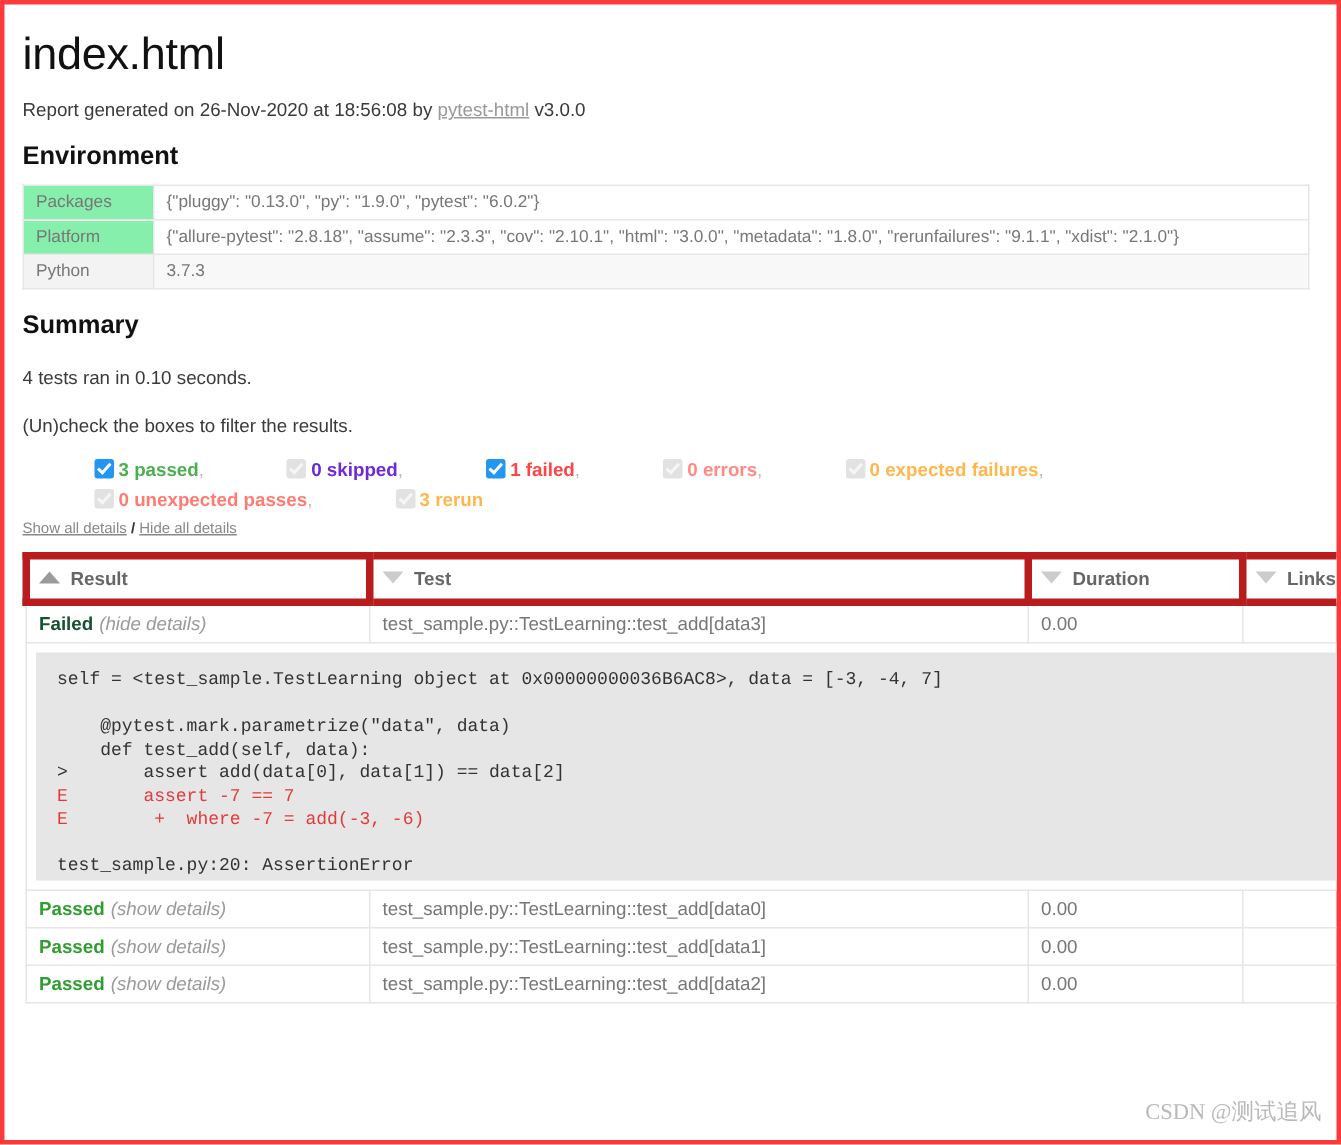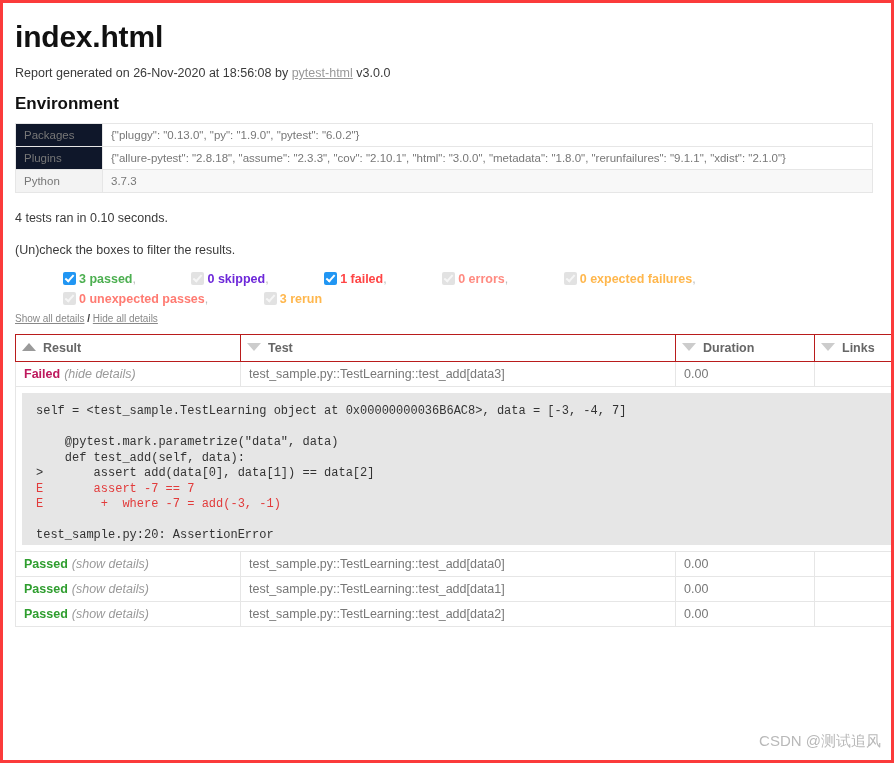--- a/index.html
+++ b/index.html
@@ -27,21 +27,21 @@
   }
   #inner {
     box-sizing: border-box;
     padding: 8px 12px 0 12px;
     height: 100%;
     overflow: hidden;
   }
 
   h1#report-title {
     font-size: 30px;
-    font-weight: bold;
+    font-weight: normal;
     color: #111111;
     margin: 9px 0 12px 0;
     letter-spacing: -0.2px;
   }
   p.generated {
     font-size: 12.5px;
     color: #3a3a3a;
     margin: 0 0 10px 0;
   }
   p.generated a {
@@ -66,21 +66,21 @@
   table.environment td {
     border: 1px solid #e6e6e6;
     padding: 5px 8px;
     vertical-align: middle;
     white-space: nowrap;
     overflow: hidden;
     text-overflow: clip;
   }
   table.environment td.env-key {
     width: 70px;
-    background: #0f172a;
+    background: #86efac;
   }
   table.environment tr.stripe td { background: #f8f8f8; }
   table.environment tr.stripe td.env-key { background: #f3f3f3; }
 
   
   p.summary-line {
     font-size: 12.5px;
     color: #3a3a3a;
     margin: 18px 0 12px 0;
   }
@@ -134,21 +134,21 @@
   p.detail-links span.slash { color: #333333; font-weight: bold; }
 
   
   table.results {
     border-collapse: collapse;
     width: 858px;
     font-size: 12.5px;
     table-layout: fixed;
   }
   table.results th {
-    border: 1px solid #b91c1c;
+    border: 5px solid #b91c1c;
     background: #ffffff;
     text-align: left;
     font-size: 12.5px;
     font-weight: bold;
     color: #666666;
     padding: 6px 8px 6px 6px;
     white-space: nowrap;
   }
   table.results td {
     border: 1px solid #e6e6e6;
@@ -174,21 +174,21 @@
     border-left: 7px solid transparent;
     border-right: 7px solid transparent;
     border-bottom: 8px solid #9a9a9a;
   }
   .sort-ico.down {
     border-left: 7px solid transparent;
     border-right: 7px solid transparent;
     border-top: 8px solid #cccccc;
   }
 
-  .res-failed { color: #be185d; font-weight: bold; }
+  .res-failed { color: #14532d; font-weight: bold; }
   .res-passed { color: #2f9e2f; font-weight: bold; }
   .toggle-note {
     color: #9a9a9a;
     font-style: italic;
     font-weight: normal;
     margin-left: 4px;
   }
 
   
   tr.log-row td {
@@ -213,21 +213,21 @@
     white-space: pre;
   }
   pre.log .err { color: #e23b3b; }
 
   #watermark {
     position: absolute;
     right: 10px;
     bottom: 9px;
     font-size: 15px;
     color: #b9b9b9;
-    font-family: Liberation Sans, sans-serif;
+    font-family: Liberation Serif, serif;
     white-space: nowrap;
   }
 </style>
 </head>
 <body>
 
 <div id="page">
   <div id="inner">
 
     <h1 id="report-title">index.html</h1>
@@ -244,30 +244,31 @@
 
     <h2 class="section">Environment</h2>
 
     <table class="environment">
       <tbody>
         <tr>
           <td class="env-key">Packages</td>
           <td>{"pluggy": "0.13.0", "py": "1.9.0", "pytest": "6.0.2"}</td>
         </tr>
         <tr>
-          <td class="env-key">Plugins</td>
+          <td class="env-key">Platform</td>
           <td>{"allure-pytest": "2.8.18", "assume": "2.3.3", "cov": "2.10.1", "html": "3.0.0", "metadata": "1.8.0", "rerunfailures": "9.1.1", "xdist": "2.1.0"}</td>
         </tr>
         <tr class="stripe">
           <td class="env-key">Python</td>
           <td>3.7.3</td>
         </tr>
       </tbody>
     </table>
 
+    <h2 class="section">Summary</h2>
     <p class="summary-line">4 tests ran in 0.10 seconds.</p>
     <p class="summary-line">(Un)check the boxes to filter the results.</p>
 
     <div id="filters">
       <span class="filter-item">
         <span class="cb on"></span><span style="color:#4caf50">3 passed</span><span class="sep">,</span>
       </span>
       <span class="filter-item">
         <span class="cb off"></span><span style="color:#6d28d9">0 skipped</span><span class="sep">,</span>
       </span>
@@ -324,21 +325,21 @@
 
         <tr class="log-row">
           <td colspan="4">
             <div class="log-wrap">
               <pre class="log"><span>self = &lt;test_sample.TestLearning object at 0x00000000036B6AC8&gt;, data = [-3, -4, 7]</span>
 <span></span>
 <span>    @pytest.mark.parametrize("data", data)</span>
 <span>    def test_add(self, data):</span>
 <span>&gt;       assert add(data[0], data[1]) == data[2]</span>
 <span class="err">E       assert -7 == 7</span>
-<span class="err">E        +  where -7 = add(-3, -1)</span>
+<span class="err">E        +  where -7 = add(-3, -6)</span>
 <span></span>
 <span>test_sample.py:20: AssertionError</span></pre>
 
             </div>
           </td>
         </tr>
 
         <tr>
           <td class="col-result">
             <span class="res-passed">Passed</span><span class="toggle-note">(show details)</span>

